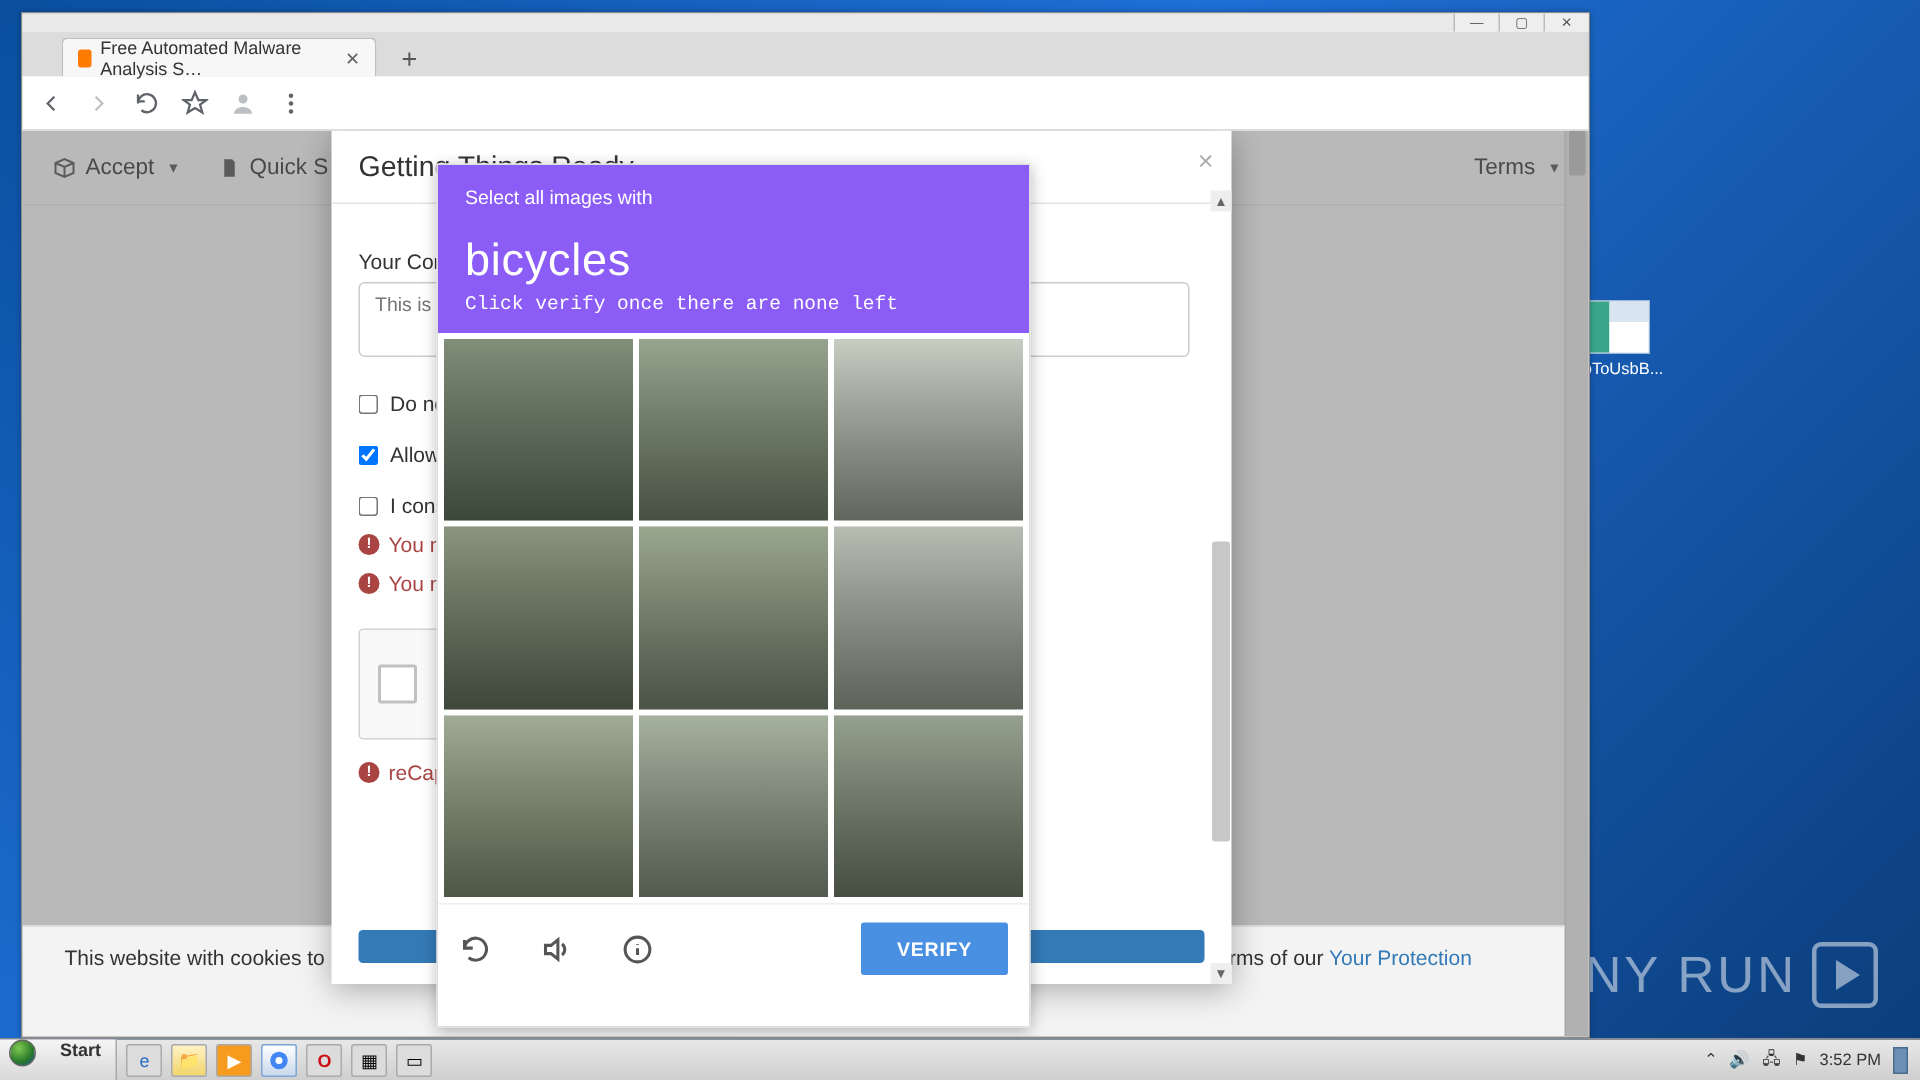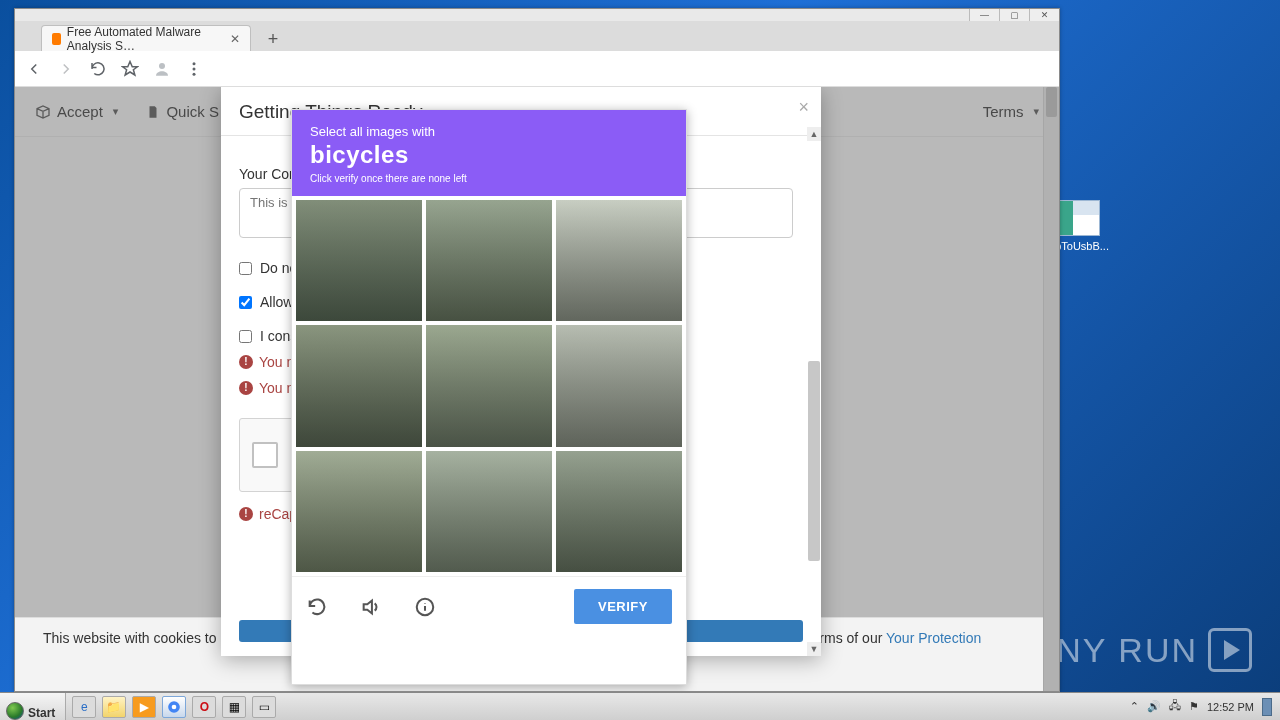--- a/index.html
+++ b/index.html
@@ -58,22 +58,22 @@
 .recap-txt { font-size:14px; color:#555; flex:1; }
 .recap-badge { width:46px; text-align:center; font-size:8px; color:#777; }
 .recap-badge svg { width:28px; height:28px; }
 .progress { position:absolute; left:18px; right:18px; bottom:14px; height:22px; background:#337ab7; border-radius:3px; color:#fff; font-size:12px; text-align:center; line-height:22px; }
 .cont-btn { position:absolute; left:50%; transform:translateX(-50%); bottom:34px; width:120px; height:30px; background:#5b9bd5; color:#fff; font-size:14px; border-radius:3px; display:flex; align-items:center; justify-content:center; gap:10px; opacity:.9; }
 
 
 .captcha { position:absolute; left:276px; top:22px; width:396px; height:576px; background:#fff; box-shadow:0 2px 10px rgba(0,0,0,.3); border:1px solid #ddd; }
 .cap-head { background:#8b5cf6; color:#fff; padding:14px 18px 12px; }
 .cap-l1 { font-size:13px; }
-.cap-l2 { font-size:24px; font-weight:700; margin-top:2px; letter-spacing:.5px; }
-.cap-l3 { font-size:10px; margin-top:4px; }
+.cap-l2 { font-size:30px; font-weight:400; margin-top:18px; letter-spacing:.5px; }
+.cap-l3 { font-size:13px; margin-top:4px;font-family:Liberation Mono, monospace; }
 .cap-grid { padding:4px; display:grid; grid-template-columns:repeat(3,1fr); grid-template-rows:repeat(3,1fr); gap:4px; height:380px; }
 .cap-cell { background:#7d8b7a; position:relative; overflow:hidden; }
 .cap-cell::before { content:""; position:absolute; inset:0; background:linear-gradient(rgba(180,200,180,.3),rgba(60,70,60,.5)); }
 .c1{background:linear-gradient(#6b7560,#3d4a3a);} .c2{background:linear-gradient(#8a9580,#525c48);} .c3{background:linear-gradient(#d0d0c8,#888880);}
 .c4{background:linear-gradient(#788068,#404838);} .c5{background:linear-gradient(#909a80,#586050);} .c6{background:linear-gradient(#b8b8b0,#808078);}
 .c7{background:linear-gradient(#98a088,#606850);} .c8{background:linear-gradient(#a0a898,#687060);} .c9{background:linear-gradient(#889080,#505848);}
 .cap-foot { height:60px; border-top:1px solid #eee; display:flex; align-items:center; padding:0 14px; gap:32px; }
 .cap-ficon { width:22px; height:22px; color:#555; }
 .cap-ficon svg { width:22px; height:22px; stroke:currentColor; fill:none; stroke-width:2.2; }
 .verify-btn { margin-left:auto; background:#4a90e2; color:#fff; font-size:13px; font-weight:600; padding:10px 24px; border-radius:2px; letter-spacing:.5px; }
@@ -87,21 +87,21 @@
 .desk-icon .ic { width:42px; height:36px; background:#fff; border:1px solid #9cb7d4; margin:0 auto 4px; display:flex; }
 .desk-icon .ic::before{content:"";width:14px;background:#3aa58a;} .desk-icon .ic::after{content:"";flex:1;background:linear-gradient(#d8e4f0,#d8e4f0 40%,#fff 40%);}
 
 
 .watermark { position:absolute; right:28px; bottom:48px; color:rgba(255,255,255,.5); font-size:34px; font-weight:300; letter-spacing:2px; display:flex; align-items:center; gap:10px; }
 .watermark .tri { width:44px; height:44px; border:3px solid rgba(255,255,255,.5); border-radius:6px; display:flex; align-items:center; justify-content:center; }
 .watermark .tri::before { content:""; border-left:16px solid rgba(255,255,255,.5); border-top:10px solid transparent; border-bottom:10px solid transparent; margin-left:4px; }
 
 
 .taskbar { position:absolute; left:0; right:0; bottom:0; height:28px; background:linear-gradient(#e8e8e8,#cfcfcf); border-top:1px solid #888; display:flex; align-items:center; }
-.start { height:100%; padding:0 10px 0 6px; display:flex; align-items:flex-end; gap:4px; background:linear-gradient(#f5f5f5,#d8d8d8); border-right:1px solid #aaa; font-size:12px; font-weight:bold; color:#333; }
+.start { height:100%; padding:0 10px 0 6px; display:flex; align-items:flex-start; gap:16px; background:linear-gradient(#f5f5f5,#d8d8d8); border-right:1px solid #aaa; font-size:12px; font-weight:bold; color:#333; }
 .start .orb { width:18px; height:18px; border-radius:50%; background:radial-gradient(circle at 35% 30%, #7ec850, #2a7a2a 60%, #0a4f9e); border:1px solid #666; }
 .tb-item { width:24px; height:22px; margin-left:6px; background:#dcdcdc; border:1px solid #aaa; border-radius:2px; display:flex; align-items:center; justify-content:center; font-size:12px; }
 .tb-item.active { background:linear-gradient(#fff,#c8d8ec); border-color:#7da7d9; }
 .tray { margin-left:auto; display:flex; align-items:center; gap:8px; padding:0 8px; font-size:11px; color:#333; }
 </style>
 </head>
 <body>
 
 <div class="desk-icon">
   <div class="ic"></div>
@@ -316,16 +316,16 @@
       </svg>
   </div>
   <div class="tb-item" style="color:#cc0f16;font-weight:bold">O</div>
   <div class="tb-item">▦</div>
   <div class="tb-item">▭</div>
   <div class="tray">
     <span>⌃</span>
     <span>🔊</span>
     <span>🖧</span>
     <span>⚑</span>
-    <span>12:52 PM</span>
+    <span>3:52 PM</span>
     <span style="width:10px;height:18px;background:#6b8fb5;border:1px solid #4a6b8a"></span>
   </div>
 </div>
 
 </body></html>

